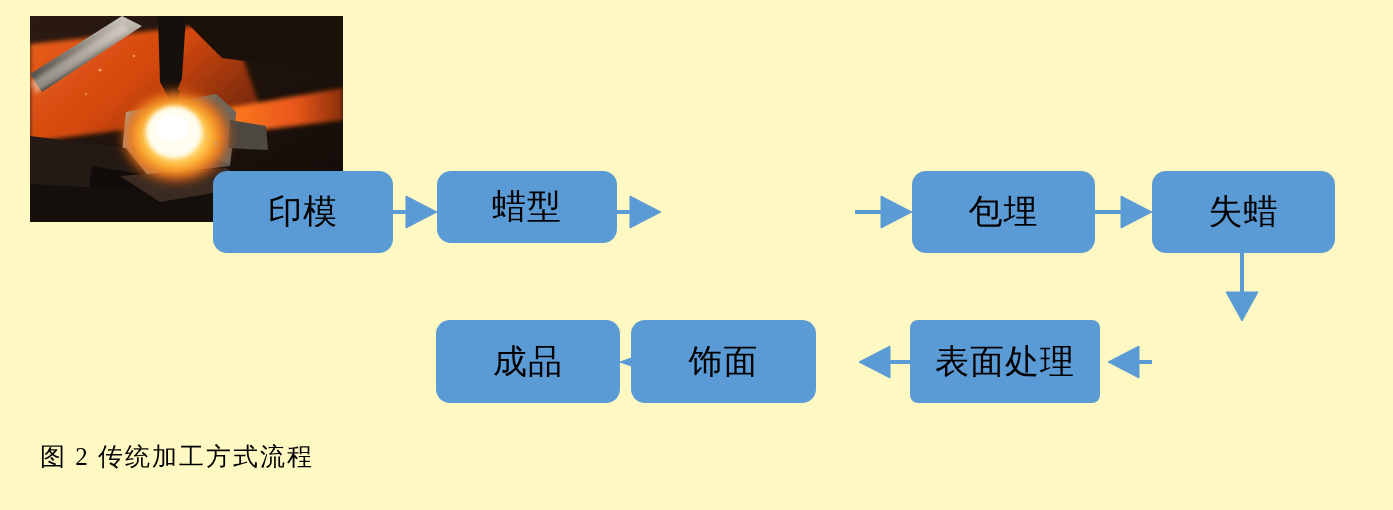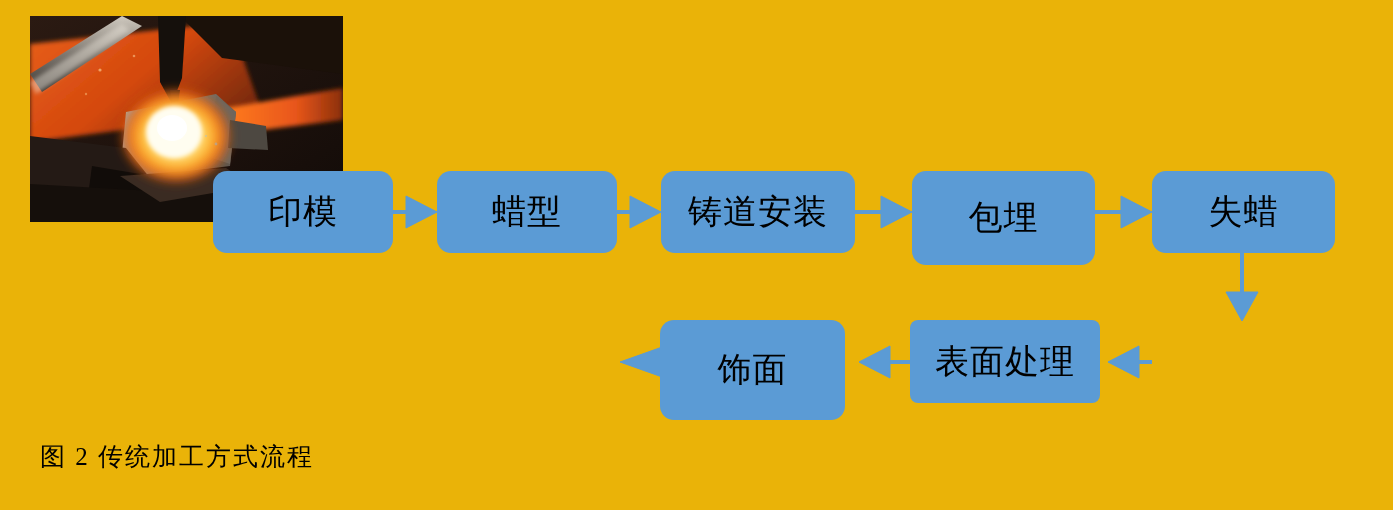--- a/index.html
+++ b/index.html
@@ -7,21 +7,21 @@
     padding: 0;
     background: #ffffff;
   }
   body {
     font-family: "Liberation Serif", "DejaVu Serif", serif;
   }
   #canvas {
     position: relative;
     width: 1393px;
     height: 510px;
-    background: #eab308;
+    background: #fef9c3;
     overflow: hidden;
   }
 
   
   .photo {
     position: absolute;
     left: 30px;
     top: 16px;
     width: 313px;
     height: 206px;
@@ -183,34 +183,34 @@
     </g>
     <g>
       <line x1="660" y1="362" x2="651" y2="362"></line>
       <polygon points="665,346 620,362 665,378"></polygon>
     </g>
   </svg>
 
   <div class="node" style="left:213px;top:171px;width:180px;height:82px;">
     <span>印模</span>
   </div>
-  <div class="node" style="left:437px;top:171px;width:180px;height:82px;">
+  <div class="node" style="left:437px;top:171px;width:180px;height:72px;">
     <span>蜡型</span>
   </div>
-  <div class="node" style="left:661px;top:171px;width:194px;height:82px;">
-    <span>铸道安装</span>
-  </div>
-  <div class="node" style="left:912px;top:171px;width:183px;height:94px;">
+  <div class="node" style="left:912px;top:171px;width:183px;height:82px;">
     <span>包埋</span>
   </div>
   <div class="node" style="left:1152px;top:171px;width:183px;height:82px;border-radius:14px;">
     <span>失蜡</span>
   </div>
 
-  <div class="node" style="left:660px;top:320px;width:185px;height:100px;font-family:Liberation Serif, serif;">
+  <div class="node" style="left:436px;top:320px;width:184px;height:83px;">
+    <span>成品</span>
+  </div>
+  <div class="node" style="left:631px;top:320px;width:185px;height:83px;font-family:Liberation Serif, serif;">
     <span>饰面</span>
   </div>
   <div class="node" style="left:910px;top:320px;width:190px;height:83px;border-radius:8px;">
     <span>表面处理</span>
   </div>
 
   <div class="caption">图 2  传统加工方式流程</div>
 
 </div>
 

